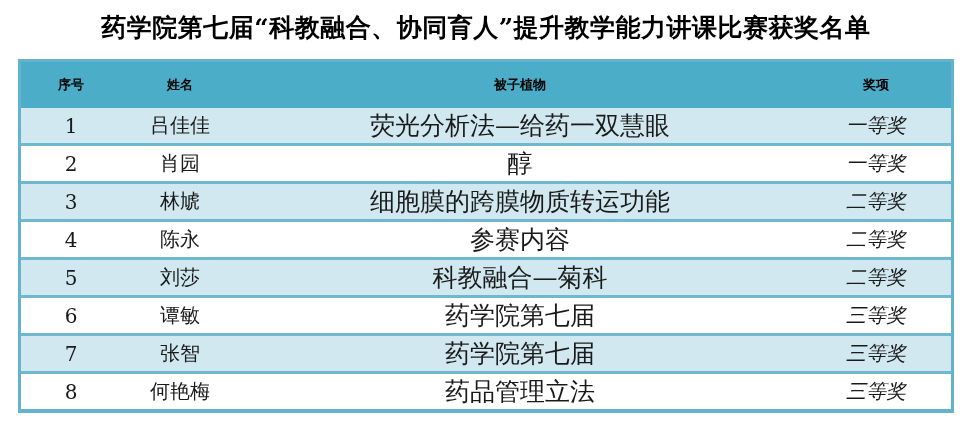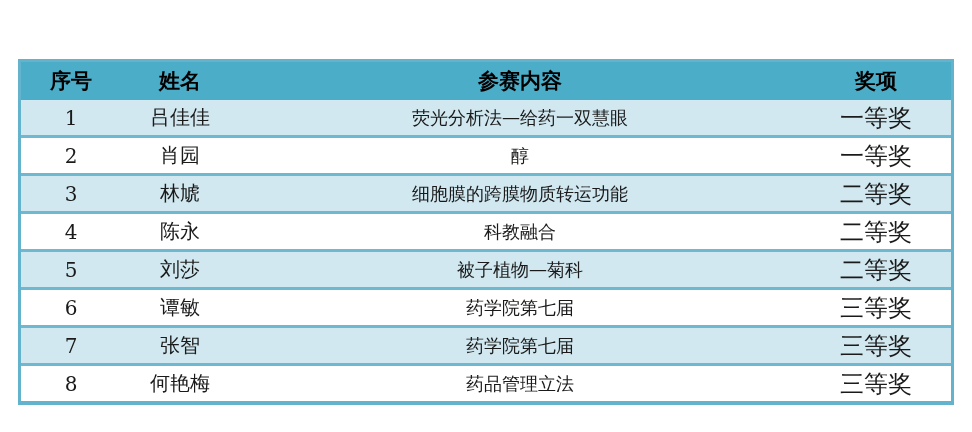--- a/index.html
+++ b/index.html
@@ -59,23 +59,23 @@
   }
 
   table.award-table col.c-no    { width: 100px; }
   table.award-table col.c-name  { width: 118px; }
   table.award-table col.c-topic { width: 562px; }
   table.award-table col.c-award { width: 150px; }
 
   thead th {
     background: #4badc7;
     color: #000000;
-    font-size: 21px;
+    font-size: 13px;
     font-weight: 700;
-    height: 38px;
+    height: 46px;
     padding: 0;
     text-align: center;
     vertical-align: middle;
     border: none;
   }
 
   tbody td {
     height: 35px;
     padding: 0 2px;
     font-size: 20px;
@@ -96,42 +96,43 @@
   tbody tr.plain td {
     background: #ffffff;
   }
   
   tbody td.topic-white {
     background: #ffffff;
   }
 
   td.col-no    { font-size: 20px; }
   td.col-name  { font-size: 20px; margin-top: 16px; }
-  td.col-topic { font-size: 18px; }
-  td.col-award { font-size: 24px; }
+  td.col-topic { font-size: 25px; }
+  td.col-award { font-size: 20px; font-style: italic; }
 </style>
 </head>
 <body>
 
 <div class="page">
 
+  <div class="doc-title">药学院第七届“科教融合、协同育人”提升教学能力讲课比赛获奖名单</div>
 
   <div class="table-wrap">
     <table class="award-table">
       <colgroup>
         <col class="c-no">
         <col class="c-name">
         <col class="c-topic">
         <col class="c-award">
       </colgroup>
       <thead>
         <tr>
           <th>序号</th>
           <th>姓名</th>
-          <th>参赛内容</th>
+          <th>被子植物</th>
           <th>奖项</th>
         </tr>
       </thead>
       <tbody>
 
         <tr class="shaded">
           <td class="col-no">1</td>
           <td class="col-name">吕佳佳</td>
           <td class="col-topic topic-white">荧光分析法—给药一双慧眼</td>
           <td class="col-award">一等奖</td>
@@ -147,28 +148,28 @@
         <tr class="shaded">
           <td class="col-no">3</td>
           <td class="col-name">林虓</td>
           <td class="col-topic">细胞膜的跨膜物质转运功能</td>
           <td class="col-award">二等奖</td>
         </tr>
 
         <tr class="plain">
           <td class="col-no">4</td>
           <td class="col-name">陈永</td>
-          <td class="col-topic">科教融合</td>
+          <td class="col-topic">参赛内容</td>
           <td class="col-award">二等奖</td>
         </tr>
 
         <tr class="shaded">
           <td class="col-no">5</td>
           <td class="col-name">刘莎</td>
-          <td class="col-topic">被子植物—菊科</td>
+          <td class="col-topic">科教融合—菊科</td>
           <td class="col-award">二等奖</td>
         </tr>
 
         <tr class="plain">
           <td class="col-no">6</td>
           <td class="col-name">谭敏</td>
           <td class="col-topic">药学院第七届</td>
           <td class="col-award">三等奖</td>
         </tr>
 

